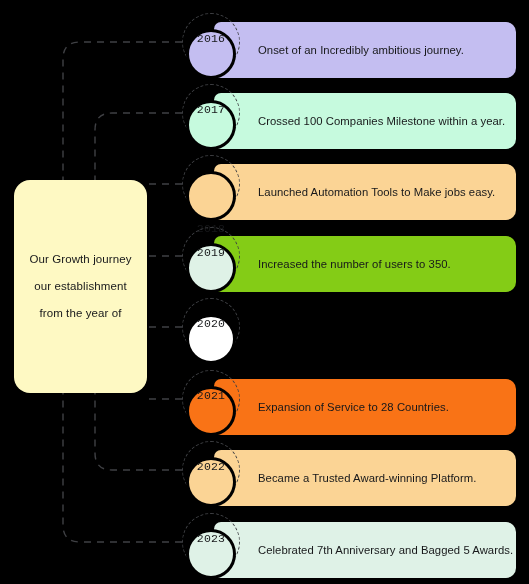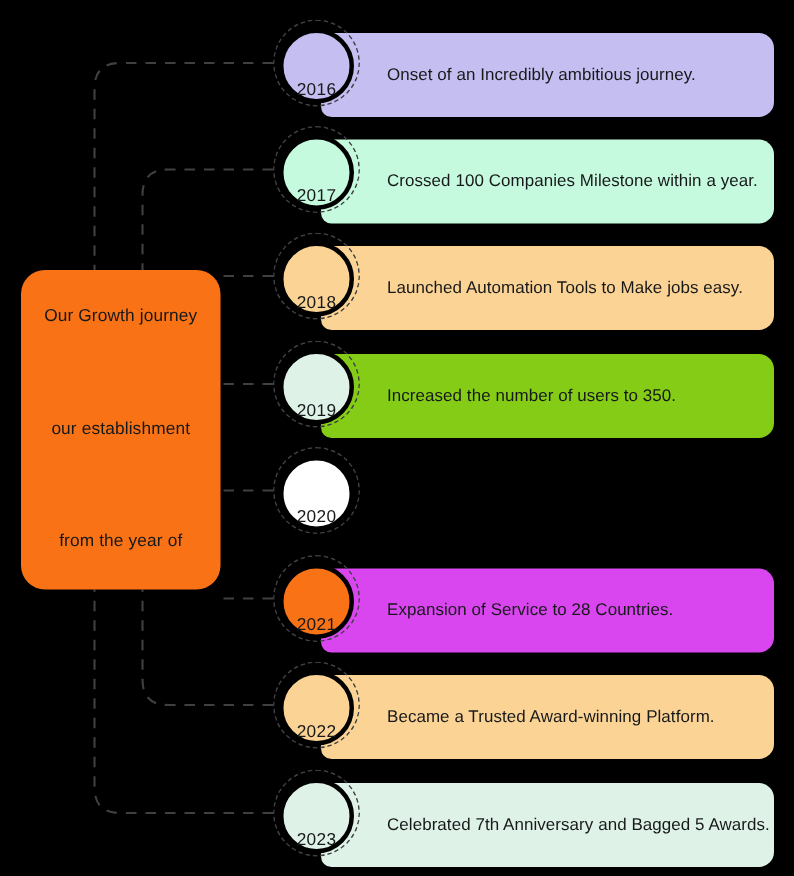--- a/index.html
+++ b/index.html
@@ -94,29 +94,30 @@
     top: 0;
     width: 58px;
     height: 58px;
     box-sizing: border-box;
     border: 1.4px dashed #3f4044;
     border-radius: 50%;
   }
   .node .disc {
     position: absolute;
     left: 4px;
-    top: 6px;
+    top: 16px;
     width: 50px;
     height: 50px;
     box-sizing: border-box;
     border: 3.5px solid #000000;
     border-radius: 50%;
     display: flex;
-    align-items: flex-end;
+    align-items: flex-start;
     justify-content: center;
+    font-family: Liberation Mono, monospace;
   }
   .node .year {
     font-size: 11.5px;
     color: #17181a;
     letter-spacing: 0.2px;
   }
 </style>
 </head>
 <body>
 
@@ -128,21 +129,21 @@
         <path d="M 182 113 L 112 113 Q 95 113 95 130 L 95 180"></path>
         <path d="M 182 184 L 147 184"></path>
         <path d="M 182 256 L 147 256"></path>
         <path d="M 182 327 L 147 327"></path>
         <path d="M 182 399 L 147 399"></path>
         <path d="M 182 470 L 112 470 Q 95 470 95 453 L 95 393"></path>
         <path d="M 182 542 L 80 542 Q 63 542 63 525 L 63 393"></path>
       </g>
   </svg>
 
-  <div id="center-card" style="background: #f97316; gap: 48px;">
+  <div id="center-card" style="background: #fef9c3;">
     <div class="line" style="color: rgb(23, 24, 26);">Our Growth journey</div>
     <div class="line" style="color: rgb(23, 24, 26);">our establishment</div>
     <div class="line" style="color: rgb(23, 24, 26);">from the year of</div>
   </div>
 
   <div id="rows">
       <div class="row" style="top: 13px;">
         <div class="pill" style="background: rgb(196, 190, 241);">
           <span class="pill-text" style="color: rgb(23, 24, 26);">Onset of an Incredibly ambitious journey.</span>
         </div>
@@ -188,21 +189,21 @@
       </div>
       <div class="row" style="top: 298px;">
         <div class="node">
           <div class="dashring" style="border-color: rgb(63, 64, 68);"></div>
           <div class="disc" style="background: #ffffff; border-color: rgb(0, 0, 0);">
             <span class="year" style="color: rgb(23, 24, 26);">2020</span>
           </div>
         </div>
       </div>
       <div class="row" style="top: 370px;">
-        <div class="pill" style="background: #d946ef;">
+        <div class="pill" style="background: #f97316;">
           <span class="pill-text" style="color: rgb(23, 24, 26);">Expansion of Service to 28 Countries.</span>
         </div>
         <div class="node">
           <div class="dashring" style="border-color: rgb(63, 64, 68);"></div>
           <div class="disc" style="background: #f97316; border-color: rgb(0, 0, 0);">
             <span class="year" style="color: rgb(23, 24, 26);">2021</span>
           </div>
         </div>
       </div>
       <div class="row" style="top: 441px;">

